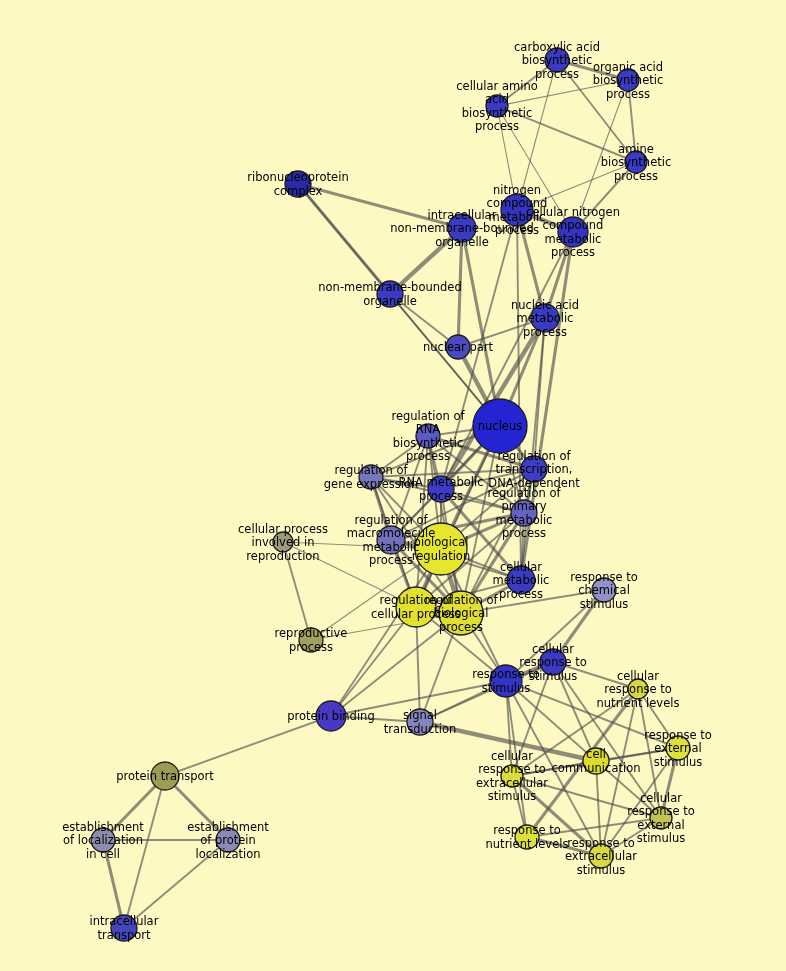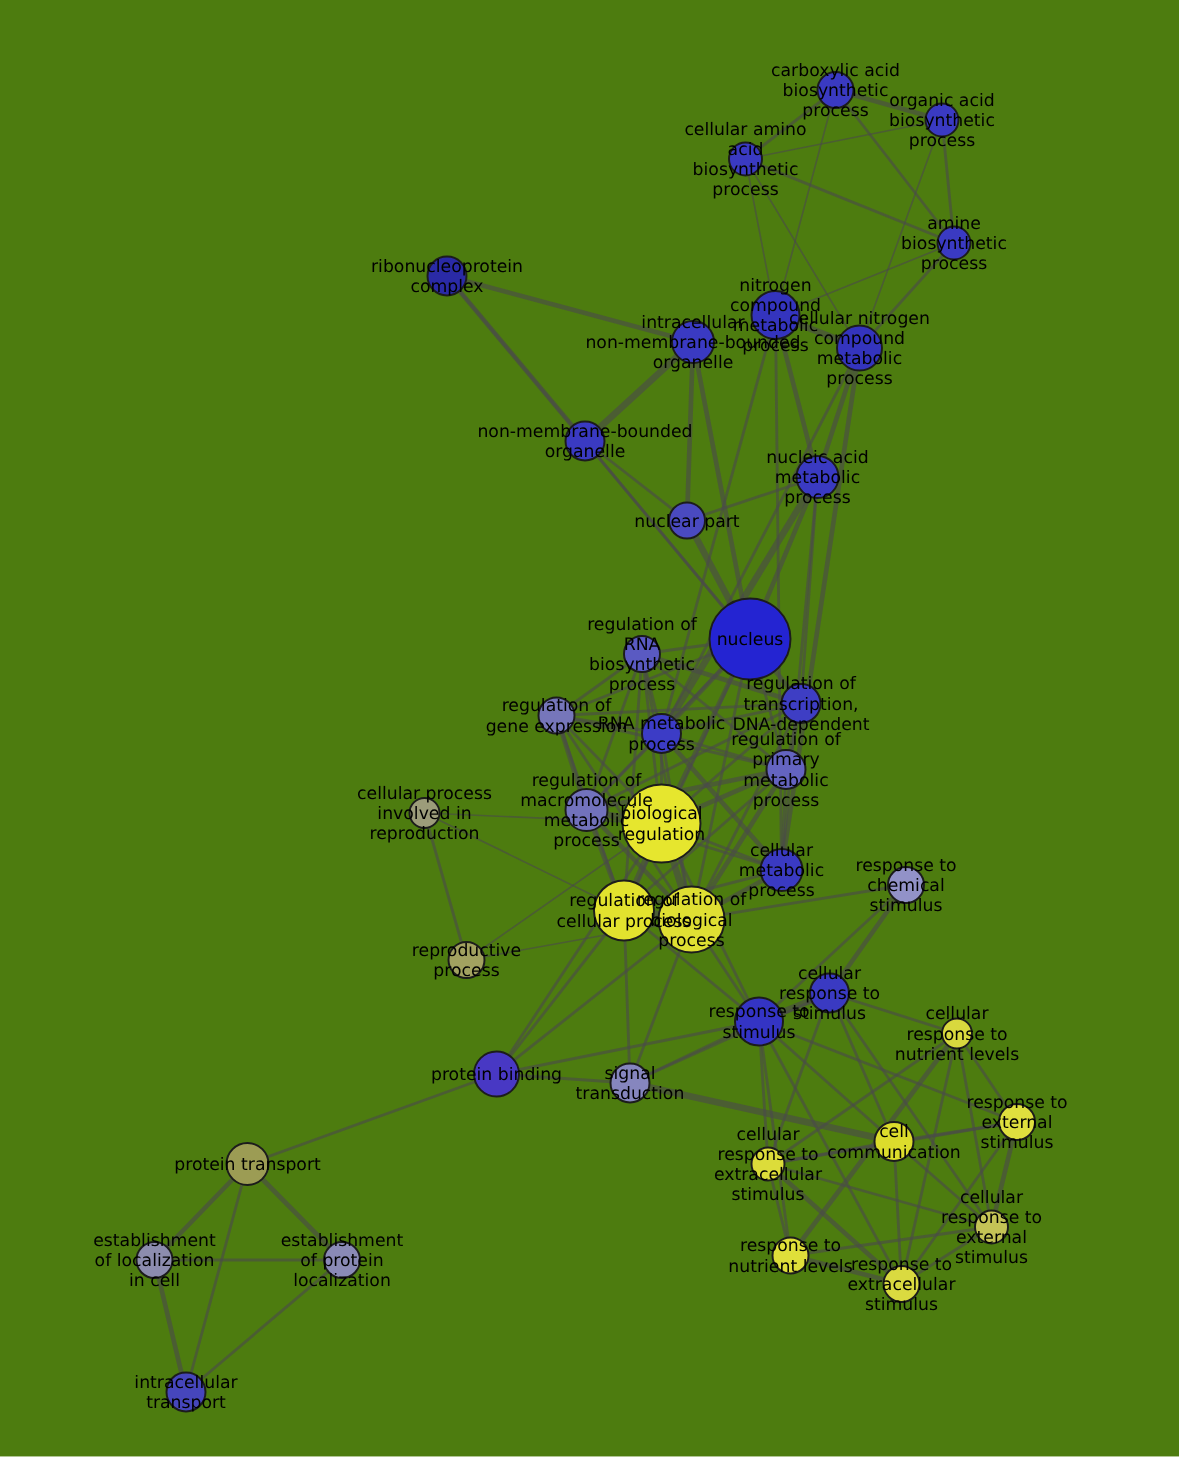--- a/index.html
+++ b/index.html
@@ -4,21 +4,21 @@
 <style>
   html, body {
     margin: 0;
     padding: 0;
     background: #ffffff;
   }
   .stage {
     position: relative;
     width: 786px;
     height: 971px;
-    background: #4d7c0f;
+    background: #fef9c3;
     overflow: hidden;
     font-family: "DejaVu Sans", sans-serif;
   }
   svg {
     display: block;
   }
   svg text {
     font-family: "DejaVu Sans", sans-serif;
     pointer-events: none;
   }

